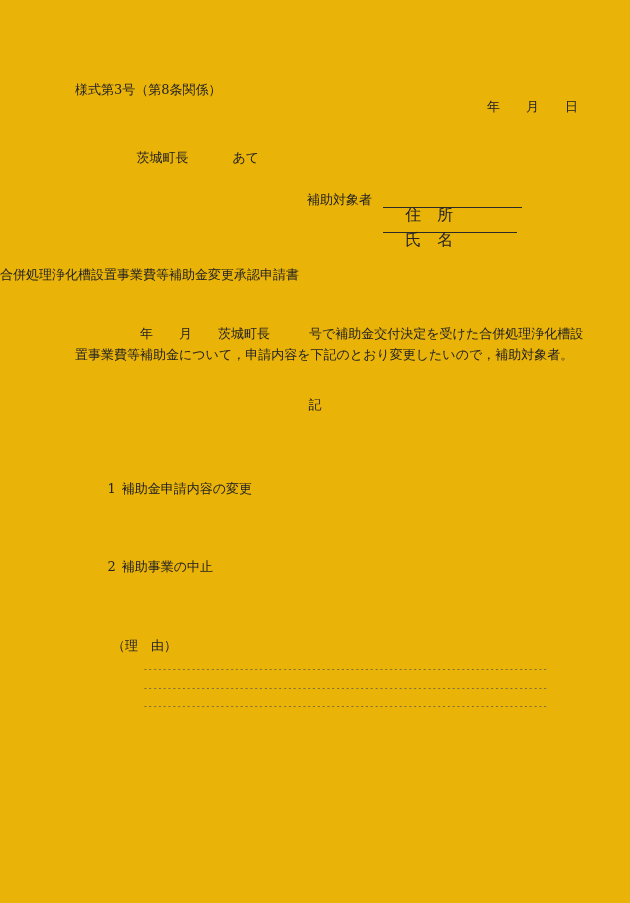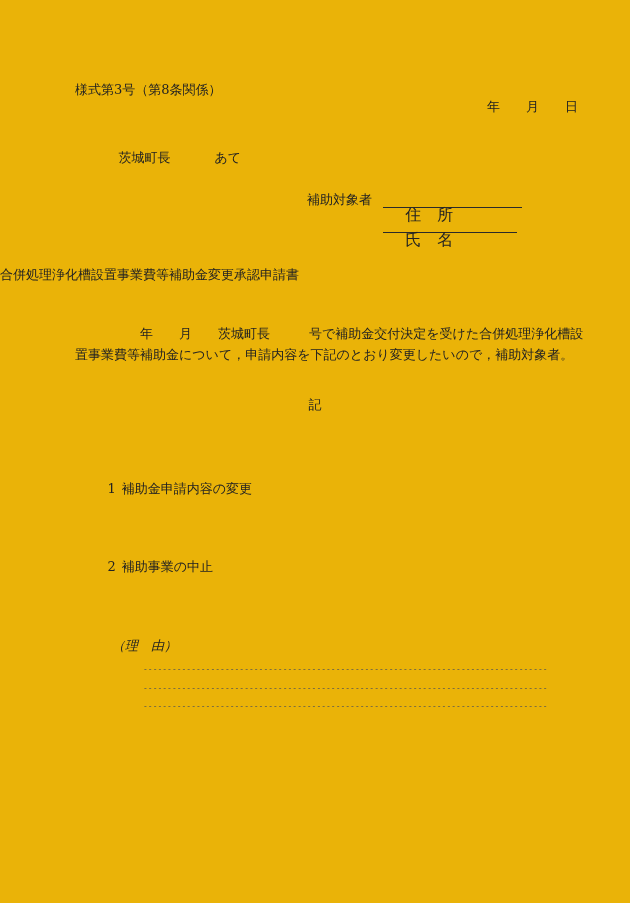--- a/index.html
+++ b/index.html
@@ -17,21 +17,21 @@
     overflow: hidden;
   }
   .abs {
     position: absolute;
     font-size: 13px;
     line-height: 1;
     white-space: pre;
   }
   .form-number { left: 75px; top: 83px; }
   .date-line { left: 442px; top: 100px; margin-left: 45px; }
-  .addressee { left: 102px; top: 138px; }
+  .addressee { left: 120px; top: 138px; }
   .addressee-suffix { margin-left: 44px; }
   .applicant-label { left: 307px; top: 193px; }
   .field {
     position: absolute;
     left: 383px;
     height: 15px;
     line-height: 15px;
     font-size: 16px;
     border-bottom: 1px solid #2a2a2a;
     padding-left: 2px;
@@ -40,21 +40,21 @@
   .address-field { top: 192px; width: 137px; }
   .name-field { top: 217px; width: 132px; }
   .doc-title { left: 0; top: 268px; width: 630px; text-align: left; }
   .body-line1 { left: 75px; top: 327px; }
   .body-line2 { left: 75px; top: 348px; }
   .record-marker { left: 0; top: 398px; width: 630px; text-align: center; }
   .item { left: 91px; }
   .item-1 { top: 469px; }
   .item-2 { top: 547px; }
   .item-label { margin-left: 6px; }
-  .reason-label { left: 112px; top: 639px; font-style: italic; }
+  .reason-label { left: 112px; top: 639px; }
   .dash-line {
     position: absolute;
     left: 143px;
     width: 404px;
     height: 10px;
     line-height: 10px;
     font-family: "DejaVu Sans Mono", "Liberation Mono", monospace;
     font-size: 8px;
     letter-spacing: 0;
     color: #555555;

